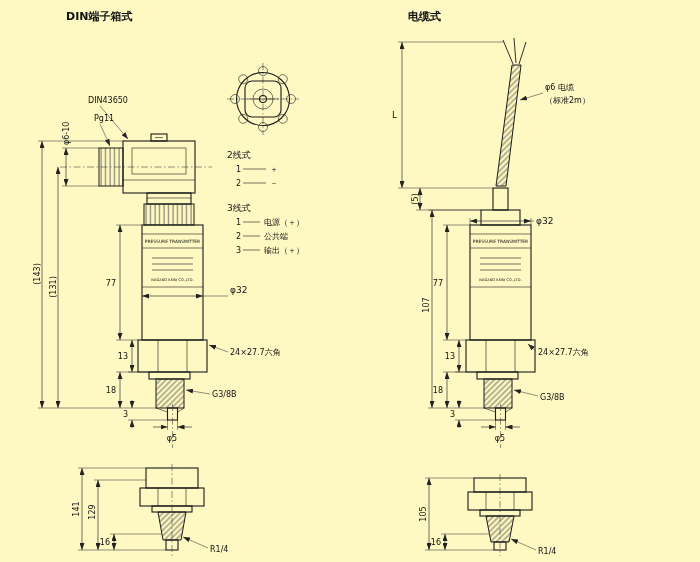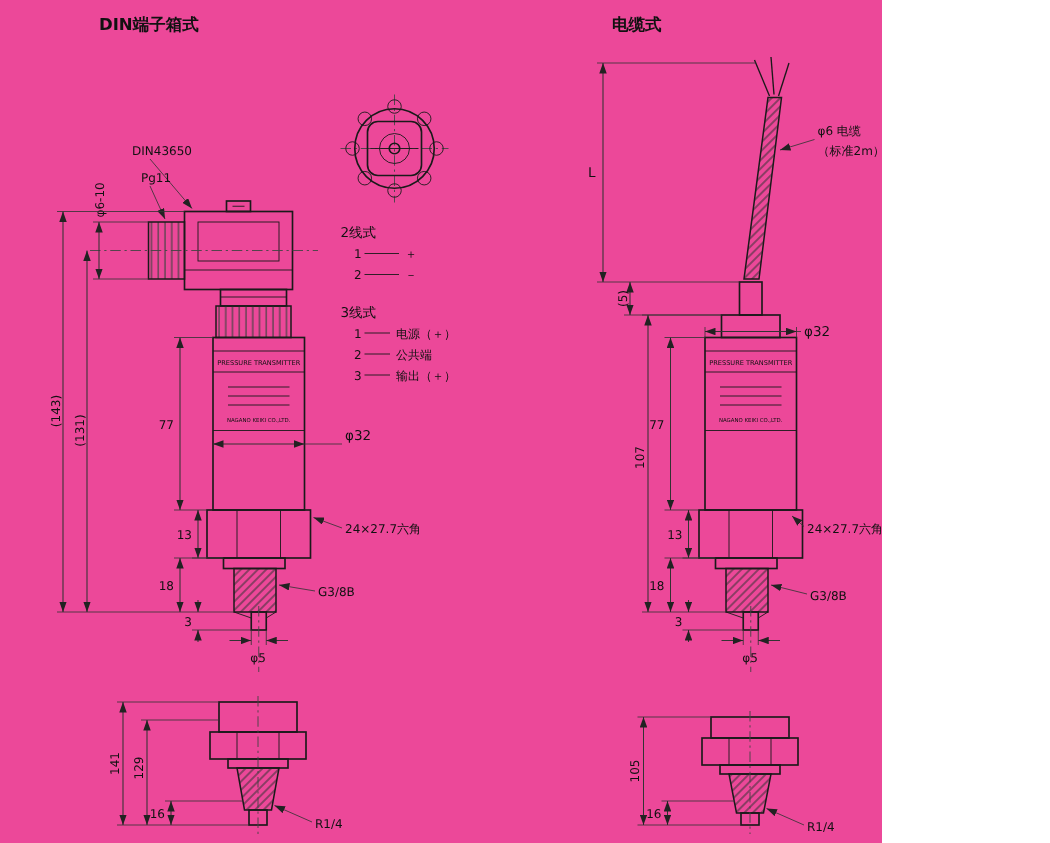--- a/index.html
+++ b/index.html
@@ -1,16 +1,16 @@
 <!DOCTYPE html>
 <html><head>
 <meta charset="utf-8">
 <style>
   html,body { margin:0; padding:0; background:#ffffff; }
-  .page { width:588px; height:562px; background:#ec4899; position:relative; overflow:hidden;text-align:right; }
+  .page { width:700px; height:562px; background:#fef9c3; position:relative; overflow:hidden;text-align:right; }
   svg { display:block; }
   svg text { font-family:"DejaVu Sans","Liberation Sans",sans-serif; fill:#111; }
   .t-title { font-size:11px; font-weight:bold; }
   .t-label { font-size:8px; }
   .t-dim   { font-size:8px; }
   .t-dim9  { font-size:9px; }
   .t-tiny  { font-size:4.4px; }
   .t-micro { font-size:3.6px; }
   .outline { fill:none; stroke:#1a1a1a; stroke-width:1.1; }
   .thin    { fill:none; stroke:#1a1a1a; stroke-width:0.6; }

